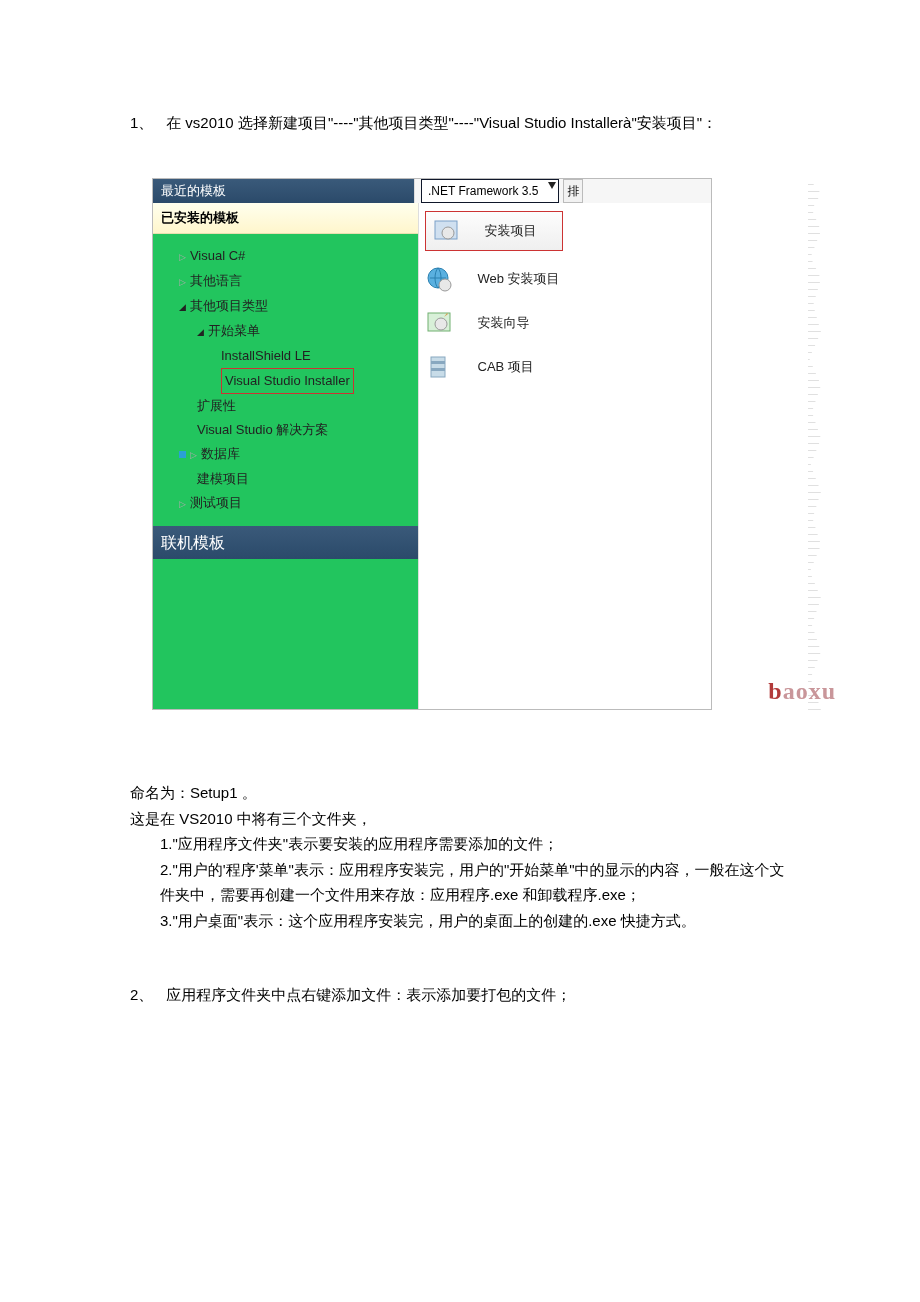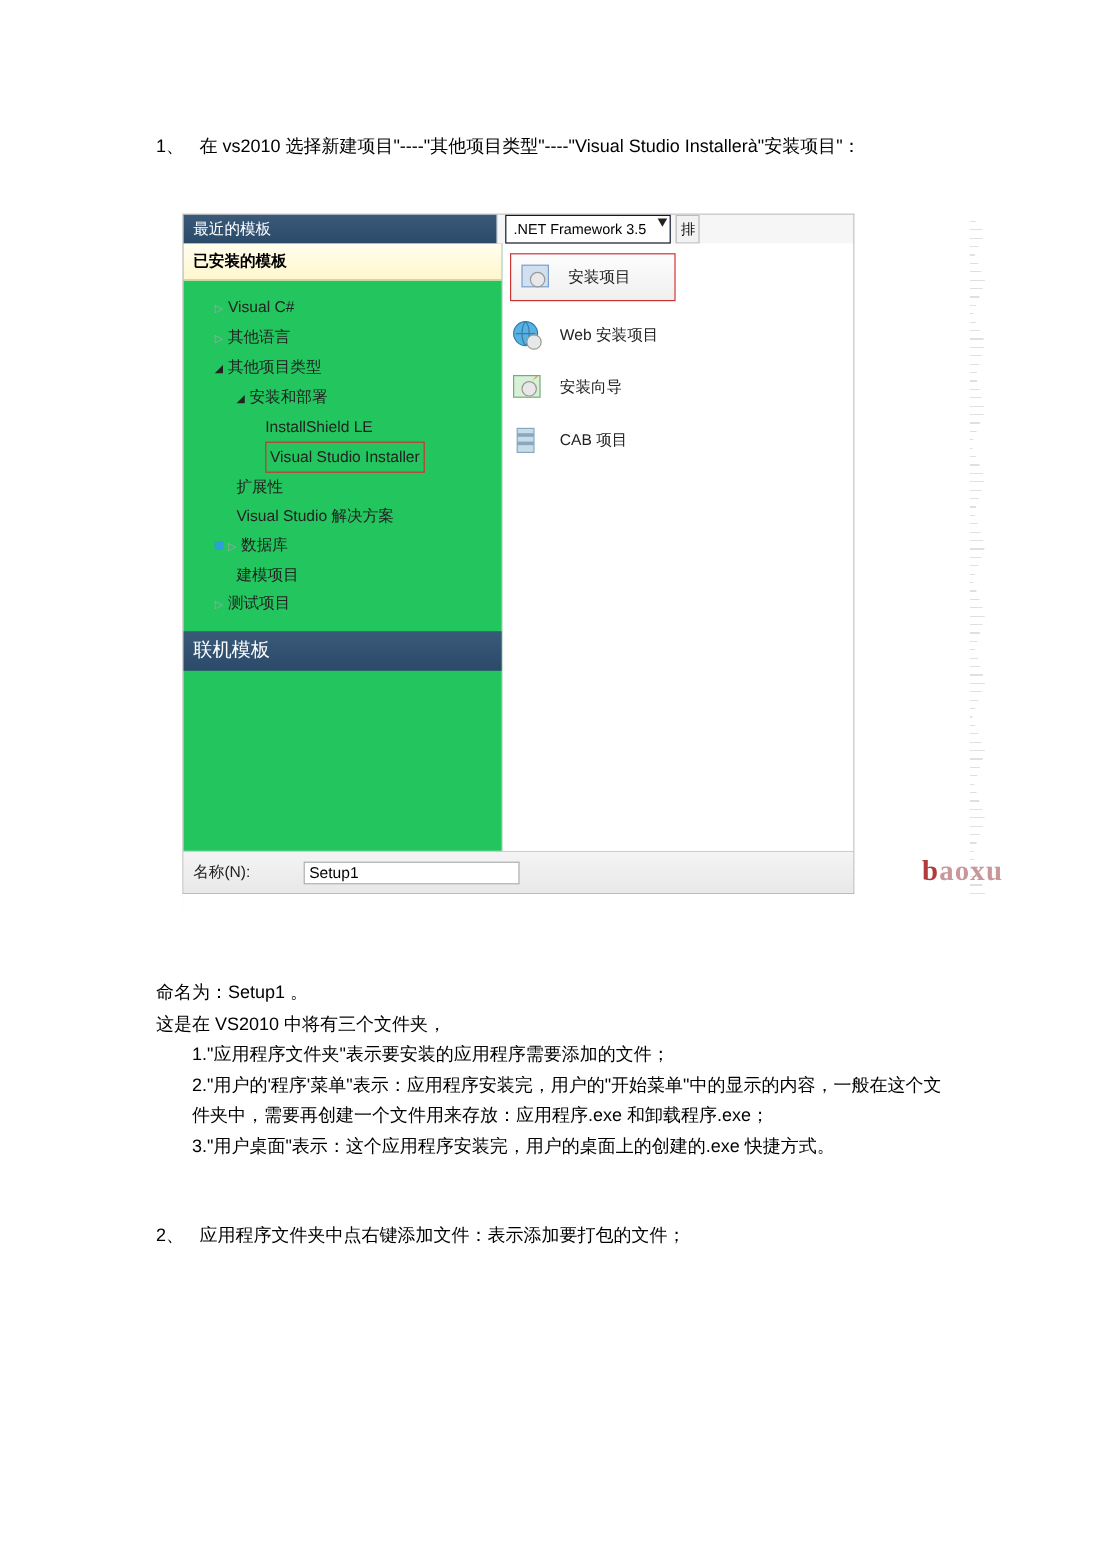--- a/index.html
+++ b/index.html
@@ -119,21 +119,21 @@
     padding: 8px 0 0 6px;
     box-sizing: border-box;
   }
   .proj-item {
     display: flex;
     align-items: center;
     height: 44px;
     font-size: 13px;
     color: #222;
   }
-  .proj-item .lbl { margin-left: 14px; }
+  .proj-item .lbl { margin-left: 25px; }
   .proj-item.first {
     border: 1px solid #c33;
     background: linear-gradient(#fdfdfd, #efefef);
     margin-right: 10px;
     height: 38px;
     width: 130px;
     padding-left: 6px;
     margin-bottom: 6px;
   }
   .icon {
@@ -237,21 +237,21 @@
         </div>
       </div>
 
       <div class="mid-row">
         <div class="left-pane">
           <div class="installed-hdr">已安装的模板</div>
           <div class="tree">
             <div class="indent1 collapsed">Visual C#</div>
             <div class="indent1 collapsed">其他语言</div>
             <div class="indent1 expanded">其他项目类型</div>
-            <div class="indent2 expanded">安装和部署</div>
+            <div class="indent2 expanded">开始菜单</div>
             <div class="indent3">InstallShield LE</div>
             <div class="indent3">
               <span class="boxed">Visual Studio Installer</span>
             </div>
             <div class="indent2">扩展性</div>
             <div class="indent2">Visual Studio 解决方案</div>
             <div class="indent1">
               <span class="square-dot"></span><span class="collapsed" style="display:inline">数据库</span>
             </div>
             <div class="indent1" style="padding-left:30px">建模项目</div>
@@ -297,24 +297,20 @@
                   <rect x="4" y="3" width="14" height="20" fill="#c8dce8" stroke="#88a8c0"></rect>
                   <rect x="4" y="7" width="14" height="3" fill="#88a8c0"></rect>
                   <rect x="4" y="14" width="14" height="3" fill="#88a8c0"></rect>
                 </svg>
             </span>
             <span class="lbl">CAB 项目</span>
           </div>
         </div>
       </div>
 
-      <div class="name-row">
-        <span class="name-label">名称(N):</span>
-        <input class="name-input" value="Setup1" style="">
-      </div>
     </div>
 
     <div class="torn-right"></div>
     <div class="torn-bottom"></div>
     <div class="watermark">
       <span class="b">b</span><span>aoxu</span>
     </div>
   </div>
 
   <div class="after-text">

